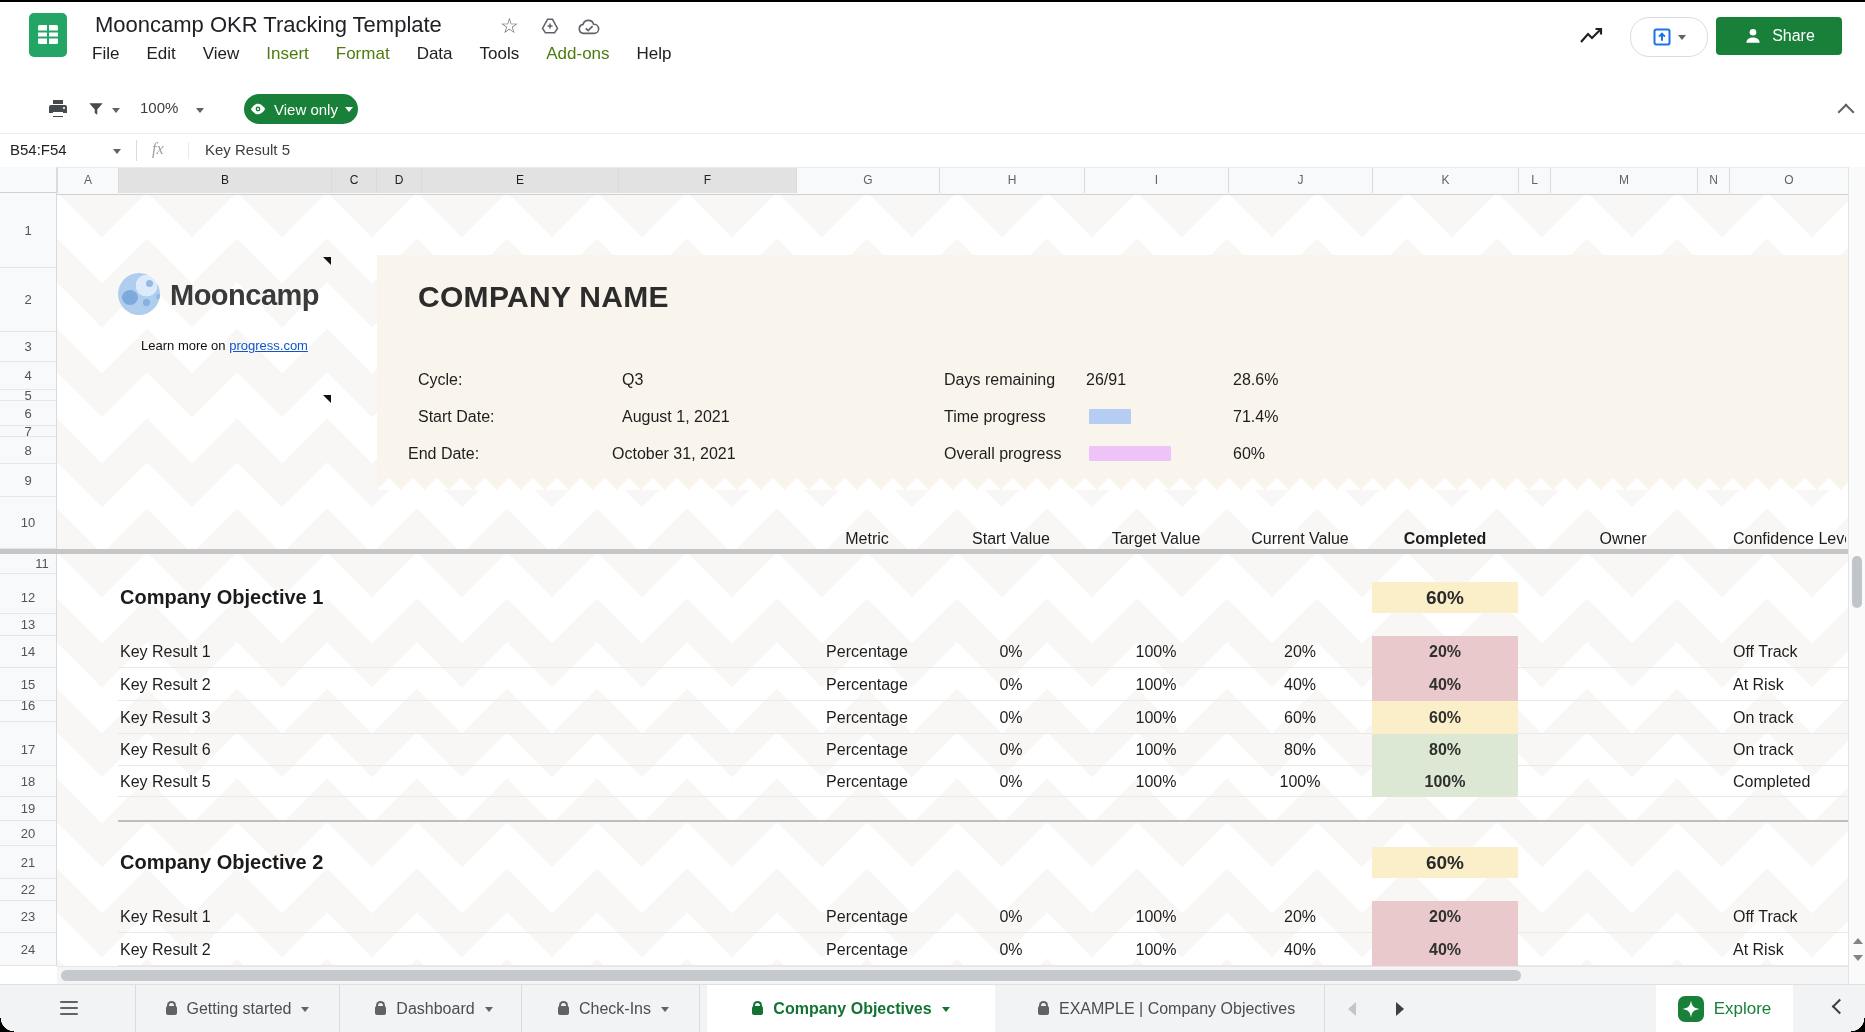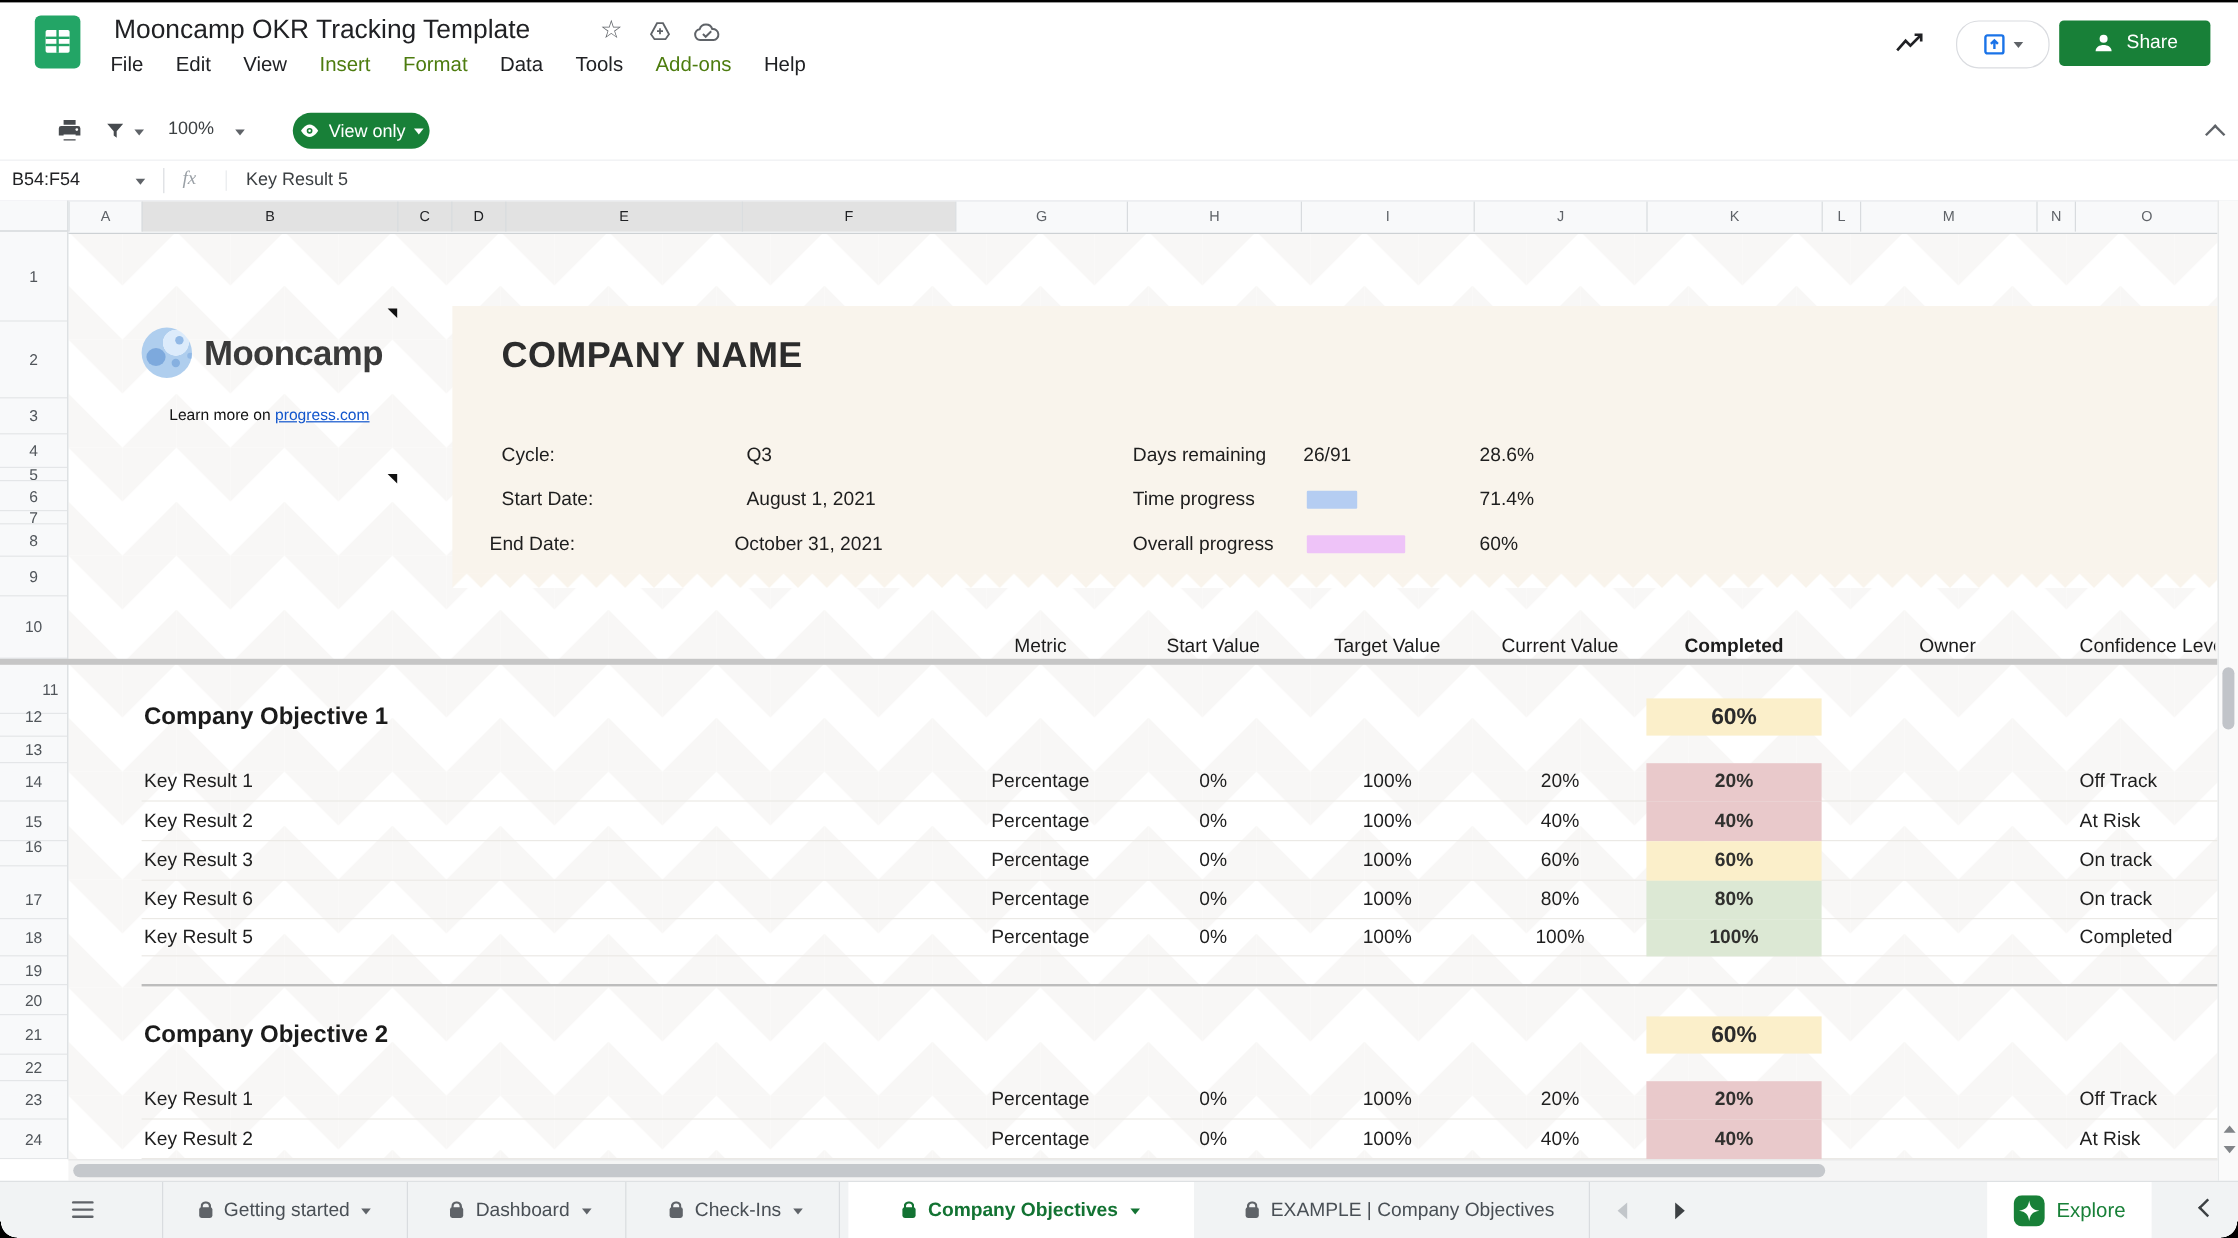--- a/index.html
+++ b/index.html
@@ -223,21 +223,21 @@
       <div class="row-h" style="top: 0px; height: 75px;">1</div>
       <div class="row-h" style="top: 75px; height: 64px;">2</div>
       <div class="row-h" style="top: 139px; height: 30px;">3</div>
       <div class="row-h" style="top: 169px; height: 28px;">4</div>
       <div class="row-h" style="top: 197px; height: 11px;">5</div>
       <div class="row-h" style="top: 208px; height: 25px;">6</div>
       <div class="row-h" style="top: 233px; height: 11px;">7</div>
       <div class="row-h" style="top: 244px; height: 27px;">8</div>
       <div class="row-h" style="top: 271px; height: 33px;">9</div>
       <div class="row-h" style="top: 304px; height: 52px;">10</div>
-      <div class="row-h" style="top: 361px; height: 41px; padding-left: 28px;">11</div>
+      <div class="row-h" style="top: 361px; height: 20px; padding-left: 28px;">11</div>
       <div class="row-h" style="top: 388px; height: 33px;">12</div>
       <div class="row-h" style="top: 421px; height: 22px;">13</div>
       <div class="row-h" style="top: 443px; height: 32px;">14</div>
       <div class="row-h" style="top: 475px; height: 33px;">15</div>
       <div class="row-h" style="top: 496px; height: 33px;">16</div>
       <div class="row-h" style="top: 541px; height: 32px;">17</div>
       <div class="row-h" style="top: 573px; height: 31px;">18</div>
       <div class="row-h" style="top: 604px; height: 24px;">19</div>
       <div class="row-h" style="top: 628px; height: 25px;">20</div>
       <div class="row-h" style="top: 653px; height: 33px;">21</div>

